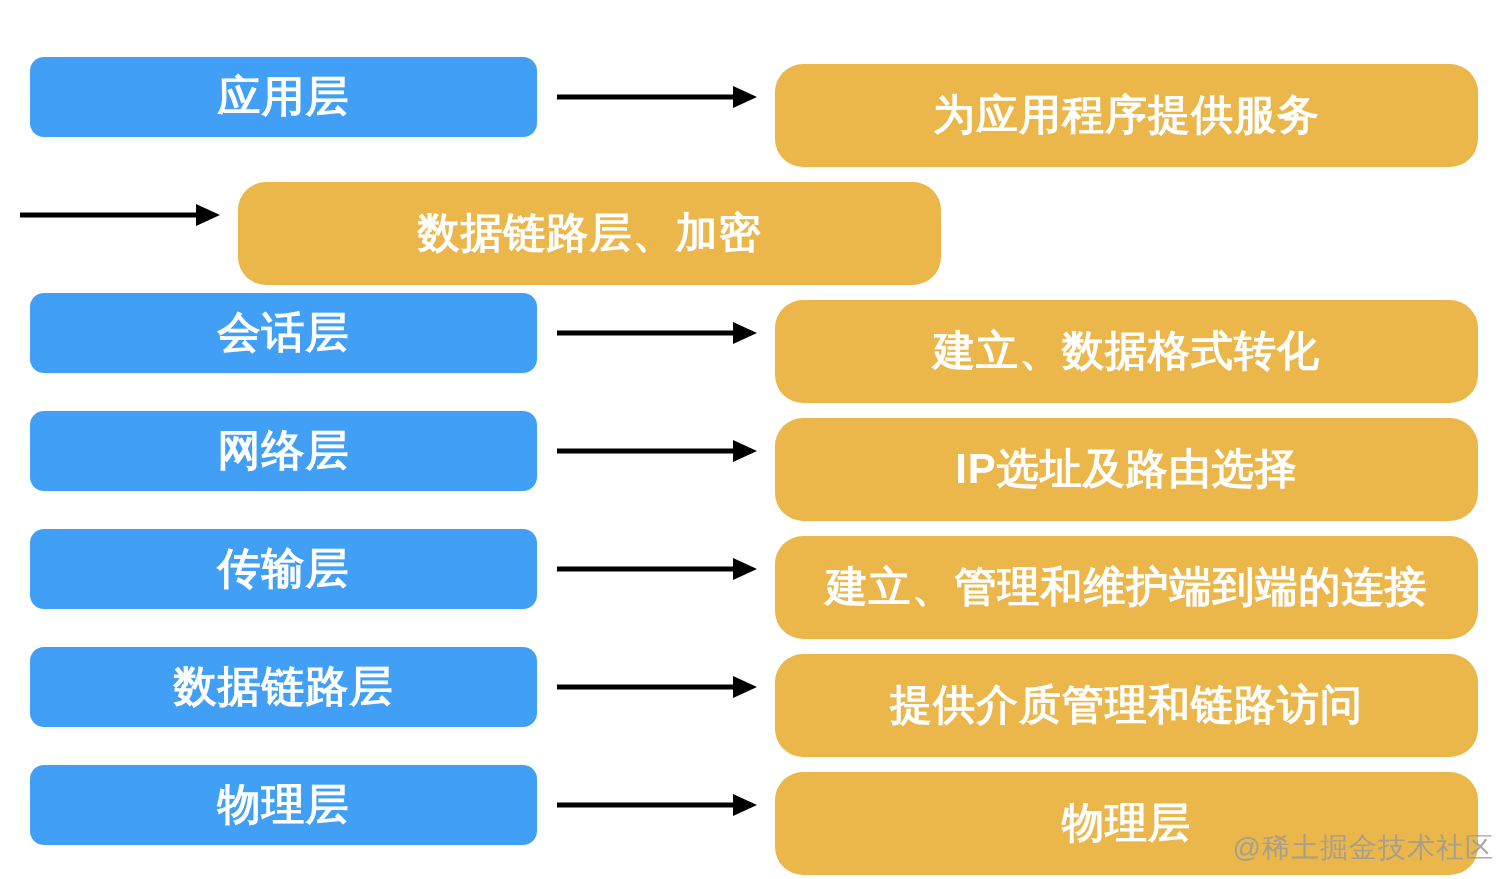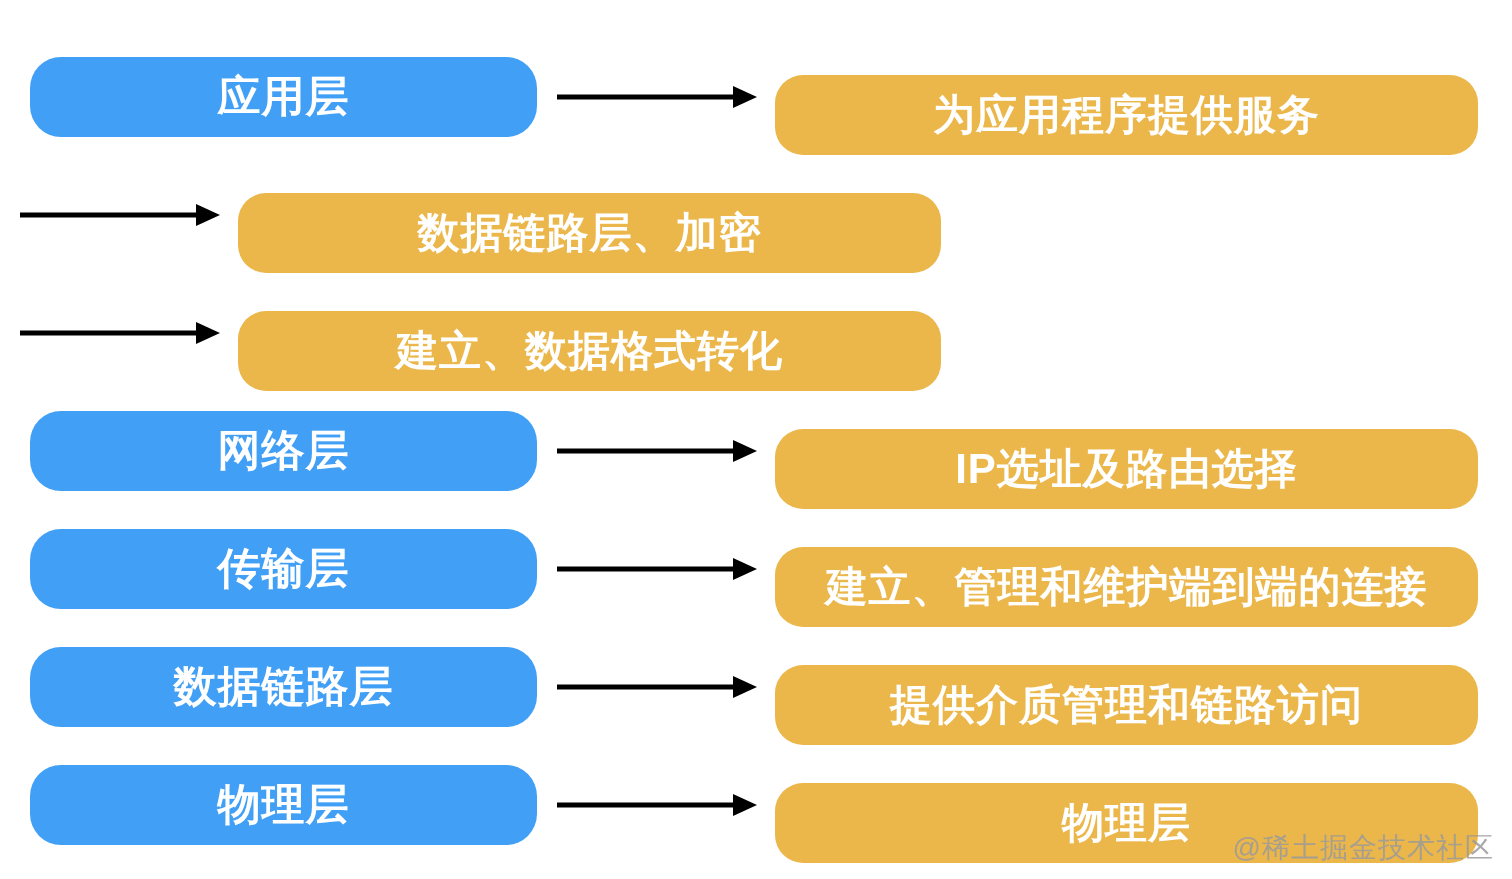--- a/index.html
+++ b/index.html
@@ -28,41 +28,41 @@
     display: flex;
     align-items: center;
     height: 118px;
     width: 100%;
   }
   .layer-box {
     margin-left: 30px;
     width: 507px;
     height: 80px;
     background: var(--blue);
-    border-radius: 31px;
+    border-radius: 14px;
     display: flex;
     align-items: center;
     justify-content: center;
     color: var(--box-text);
     font-size: 43px;
     font-weight: bold;
     letter-spacing: 1px;
     flex-shrink: 0;
   }
   .arrow-zone {
     width: 238px;
     height: 30px;
     flex-shrink: 0;
     display: flex;
     align-items: center;
     justify-content: center;
   }
   .desc-box {
     width: 703px;
-    height: 80px;
+    height: 103px;
     background: var(--yellow);
     border-radius: 28px;
     display: flex;
     align-items: center;
     justify-content: center;
     color: var(--box-text);
     font-size: 42px;
     font-weight: bold;
     letter-spacing: 1px;
     flex-shrink: 0;
@@ -102,20 +102,21 @@
     <div class="arrow-zone">
       <svg class="arrow" width="238" height="30" viewBox="0 0 238 30">
         <line x1="20" y1="15" x2="198" y2="15" stroke-width="5"></line>
         <polygon points="196,4 220,15 196,26"></polygon>
       </svg>
     </div>
     <div class="desc-box">数据链路层、加密</div>
   </div>
 
   <div class="row">
+    <div class="layer-box">会话层</div>
     <div class="arrow-zone">
       <svg class="arrow" width="238" height="30" viewBox="0 0 238 30">
         <line x1="20" y1="15" x2="198" y2="15" stroke-width="5"></line>
         <polygon points="196,4 220,15 196,26"></polygon>
       </svg>
     </div>
     <div class="desc-box">建立、数据格式转化</div>
   </div>
 
   <div class="row">

